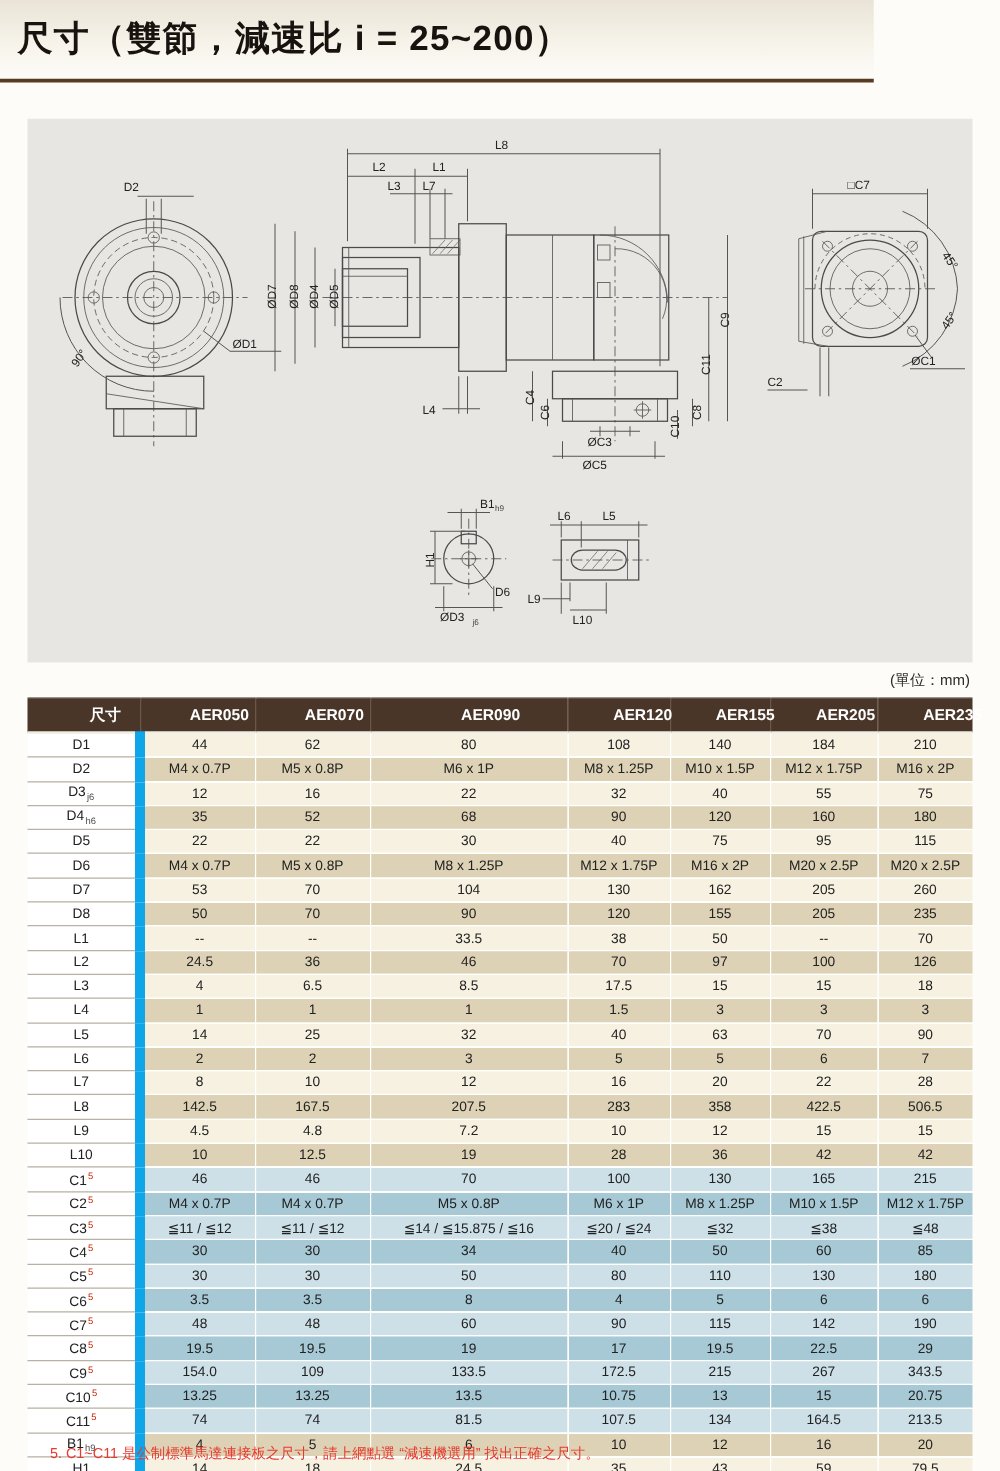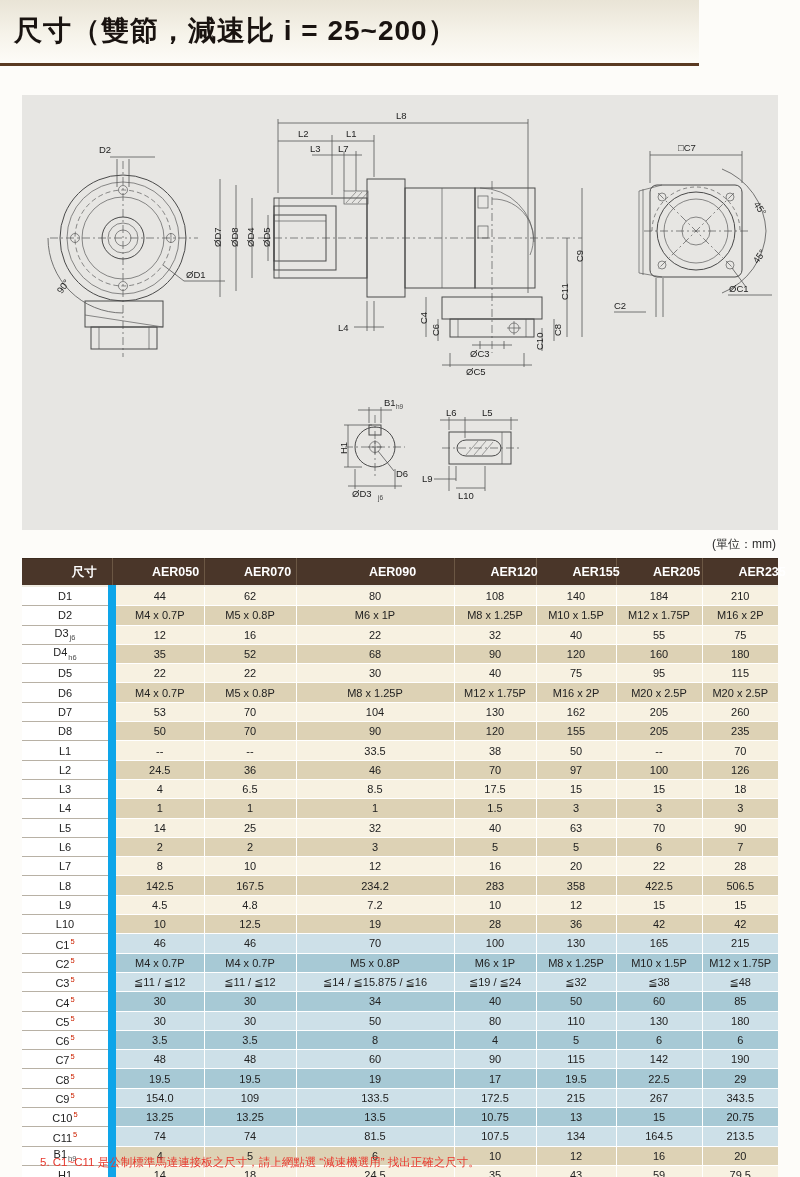--- a/index.html
+++ b/index.html
@@ -470,21 +470,21 @@
         <td class="val">12</td>
         <td class="val">16</td>
         <td class="val">20</td>
         <td class="val">22</td>
         <td class="val">28</td>
       </tr>
       <tr class="td">
         <td class="lbl"><span>L8</span></td>
         <td class="val">142.5</td>
         <td class="val">167.5</td>
-        <td class="val">234.2</td>
+        <td class="val">207.5</td>
         <td class="val">283</td>
         <td class="val">358</td>
         <td class="val">422.5</td>
         <td class="val">506.5</td>
       </tr>
       <tr class="tl">
         <td class="lbl"><span>L9</span></td>
         <td class="val">4.5</td>
         <td class="val">4.8</td>
         <td class="val">7.2</td>
@@ -521,21 +521,21 @@
         <td class="val">M6 x 1P</td>
         <td class="val">M8 x 1.25P</td>
         <td class="val">M10 x 1.5P</td>
         <td class="val">M12 x 1.75P</td>
       </tr>
       <tr class="bl">
         <td class="lbl"><span>C3</span><span class="sup">5</span></td>
         <td class="val">≦11 / ≦12</td>
         <td class="val">≦11 / ≦12</td>
         <td class="val">≦14 / ≦15.875 / ≦16</td>
-        <td class="val">≦19 / ≦24</td>
+        <td class="val">≦20 / ≦24</td>
         <td class="val">≦32</td>
         <td class="val">≦38</td>
         <td class="val">≦48</td>
       </tr>
       <tr class="bd">
         <td class="lbl"><span>C4</span><span class="sup">5</span></td>
         <td class="val">30</td>
         <td class="val">30</td>
         <td class="val">34</td>
         <td class="val">40</td>

